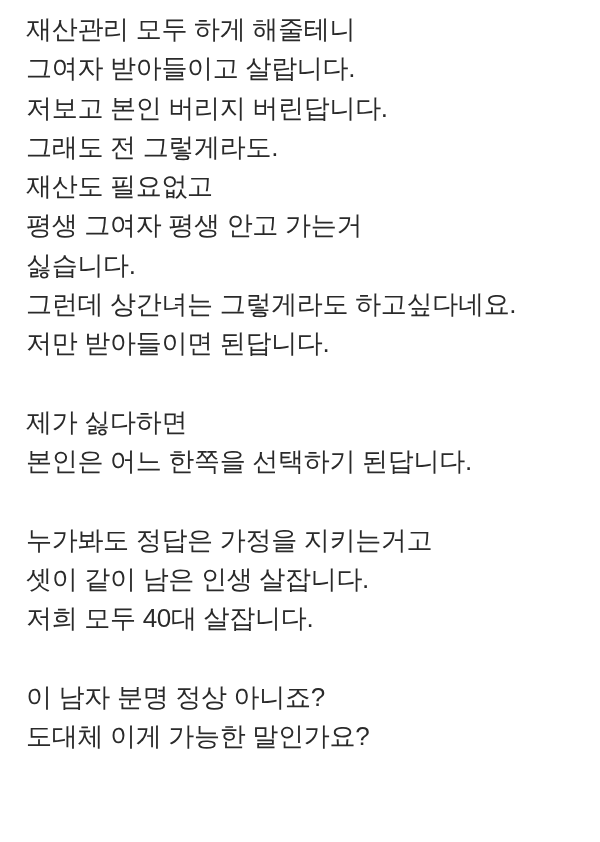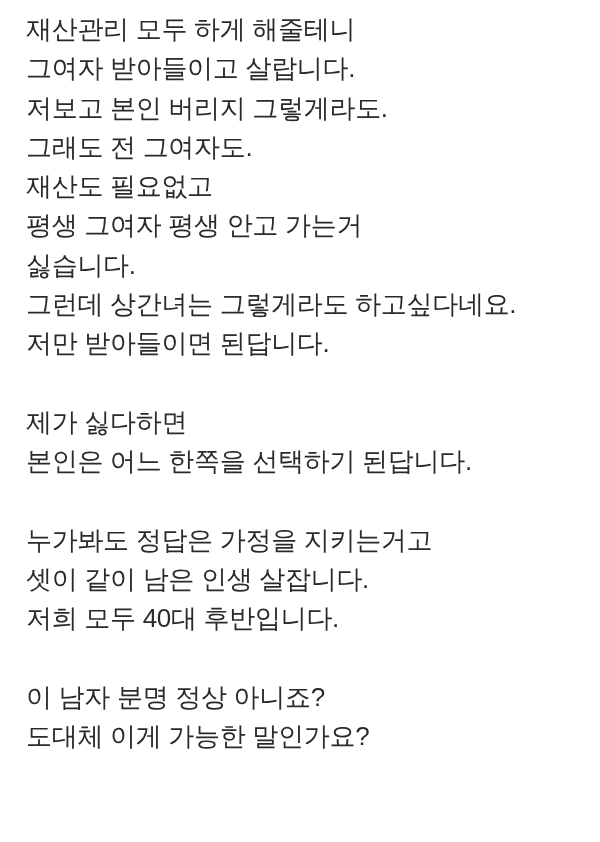--- a/index.html
+++ b/index.html
@@ -36,38 +36,38 @@
   }
 </style>
 </head>
 <body>
 
 <div class="page">
 
   <div class="para">
     <div class="line">재산관리 모두 하게 해줄테니</div>
     <div class="line">그여자 받아들이고 살랍니다.</div>
-    <div class="line">저보고 본인 버리지 그렇게라도.</div>
-    <div class="line">그래도 전 그여자도.</div>
+    <div class="line">저보고 본인 버리지 버린답니다.</div>
+    <div class="line">그래도 전 그렇게라도.</div>
     <div class="line">재산도 필요없고</div>
     <div class="line">평생 그여자 평생 안고 가는거</div>
     <div class="line">싫습니다.</div>
     <div class="line">그런데 상간녀는 그렇게라도 하고싶다네요.</div>
     <div class="line">저만 받아들이면 된답니다.</div>
   </div>
 
   <div class="para">
     <div class="line">제가 싫다하면</div>
     <div class="line">본인은 어느 한쪽을 선택하기 된답니다.</div>
   </div>
 
   <div class="para">
     <div class="line">누가봐도 정답은 가정을 지키는거고</div>
     <div class="line">셋이 같이 남은 인생 살잡니다.</div>
-    <div class="line">저희 모두 40대 후반입니다.</div>
+    <div class="line">저희 모두 40대 살잡니다.</div>
   </div>
 
   <div class="para">
     <div class="line">이 남자 분명 정상 아니죠?</div>
     <div class="line">도대체 이게 가능한 말인가요?</div>
   </div>
 
 </div>
 
 </body></html>

